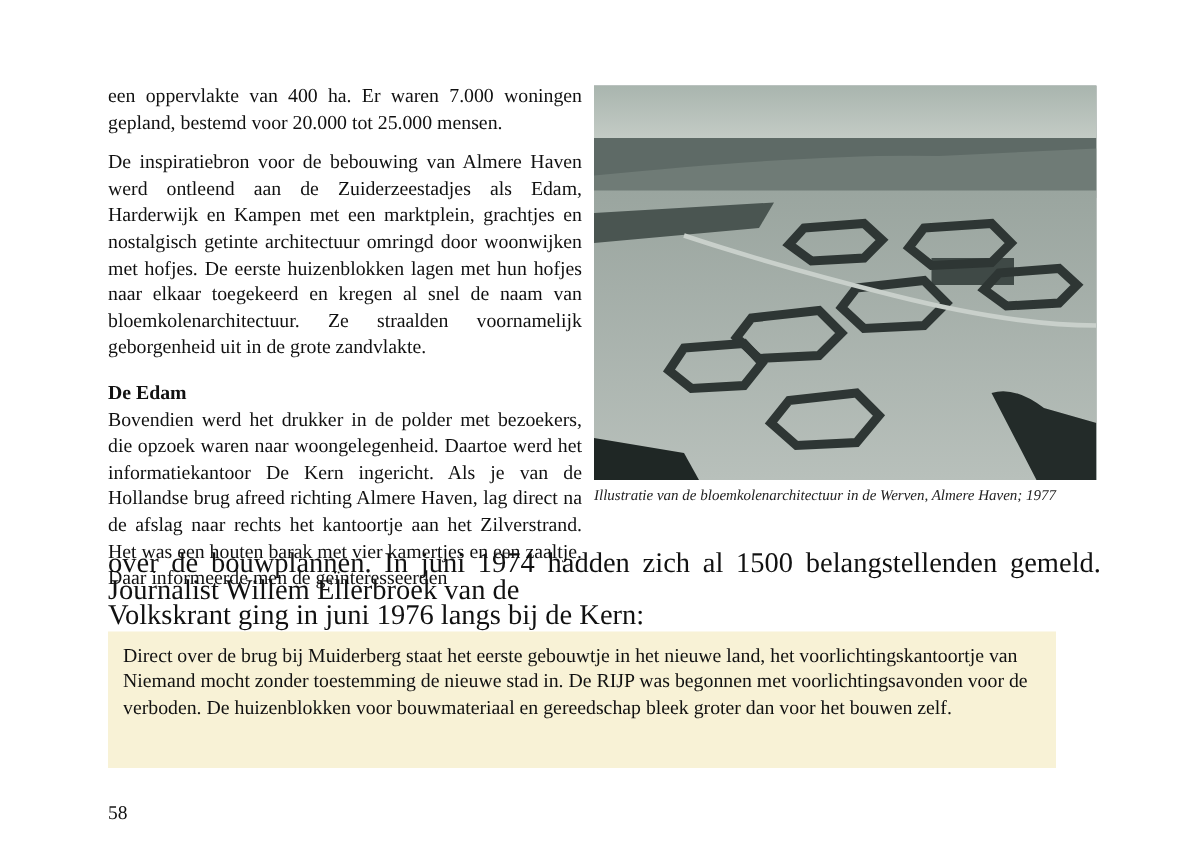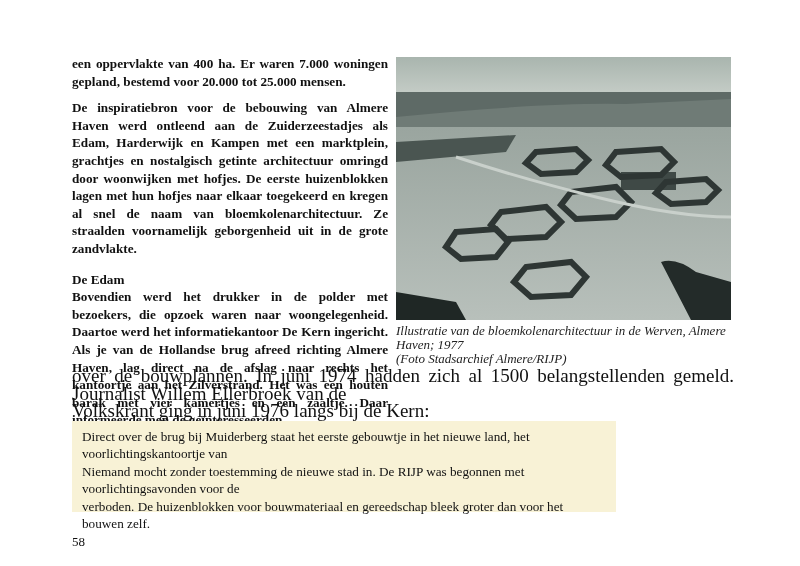--- a/index.html
+++ b/index.html
@@ -4,39 +4,39 @@
   <style>
     html, body { margin: 0; padding: 0; }
     body {
       width: 800px; height: 566px; background: #ffffff; position: relative; overflow: hidden;
       font-family: "Liberation Serif", "DejaVu Serif", serif; color: #111;
     }
     .col-left {
       position: absolute; left: 72px; top: 55px; width: 316px;
       font-size: 13.2px; line-height: 17.6px; text-align: justify;
     }
-    .col-left p { margin: 0 0 9px 0; font-weight: bold; }
+    .col-left p { margin: 0 0 9px 0; }
     .col-left h3 { margin: 13px 0 0 0; font-size: 13.2px; font-weight: bold; line-height: 17.6px; }
     .col-left p.kern-body { margin: 0; }
     .photo {
       position: absolute; left: 396px; top: 57px; width: 335px; height: 263px;
       overflow: hidden; background: #7d8a83;
     }
     .photo svg { display: block; width: 100%; height: 100%; }
     .caption {
       position: absolute; left: 396px; top: 324px; width: 345px;
-      font-style: italic; font-size: 13px; line-height: 14px; color: #222;
+      font-style: italic; font-size: 10px; line-height: 14px; color: #222;
     }
     .full-width {
       position: absolute; left: 72px; top: 367px; width: 662px;
       font-size: 19px; line-height: 17.6px; text-align: justify;
     }
     .full-width .tail { text-align: left; }
     .quote-box {
-      position: absolute; left: 72px; top: 421px; width: 544px; height: 91px;
+      position: absolute; left: 72px; top: 421px; width: 632px; height: 91px;
       background: #f8f2d6; box-sizing: border-box; padding: 7px 10px 0 10px;
       font-size: 13.2px; line-height: 17.4px; color: #111;
     }
     .page-number {
       position: absolute; left: 72px; top: 534px; font-size: 13px;
     }
   </style>
 </head>
 <body>
 
@@ -75,21 +75,20 @@
       <path d="M220 95 L265 92 L278 105 L265 118 L225 120 L210 108 Z" fill="none" stroke-width="6"></path>
       <path d="M140 95 L180 92 L192 103 L180 115 L145 117 L130 106 Z" fill="none" stroke-width="6"></path>
       <path d="M270 125 L310 122 L322 133 L310 145 L275 147 L260 136 Z" fill="none" stroke-width="6"></path>
     </g>
     <path d="M60 100 Q120 120 200 140 T335 160" fill="none" stroke="#c9d0cb" stroke-width="3"></path>
   </svg>
 </div>
 
 <div class="caption">
   <div>Illustratie van de bloemkolenarchitectuur in de Werven, Almere Haven; 1977</div>
-  <div>(Foto Stadsarchief Almere/RIJP)</div>
 </div>
 
 <div class="full-width">
   <div>over de bouwplannen. In juni 1974 hadden zich al 1500 belangstellenden gemeld. Journalist Willem Ellerbroek van de</div>
   <div class="tail">Volkskrant ging in juni 1976 langs bij de Kern:</div>
 </div>
 
 <div class="quote-box">
   <div>Direct over de brug bij Muiderberg staat het eerste gebouwtje in het nieuwe land, het voorlichtingskantoortje van</div>
   <div>Niemand mocht zonder toestemming de nieuwe stad in. De RIJP was begonnen met voorlichtingsavonden voor de</div>

